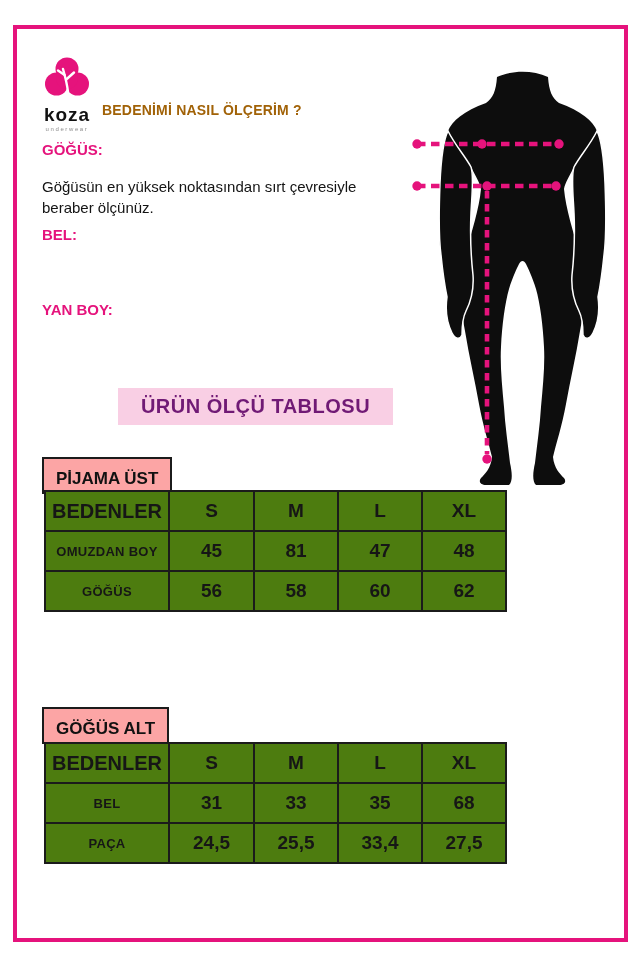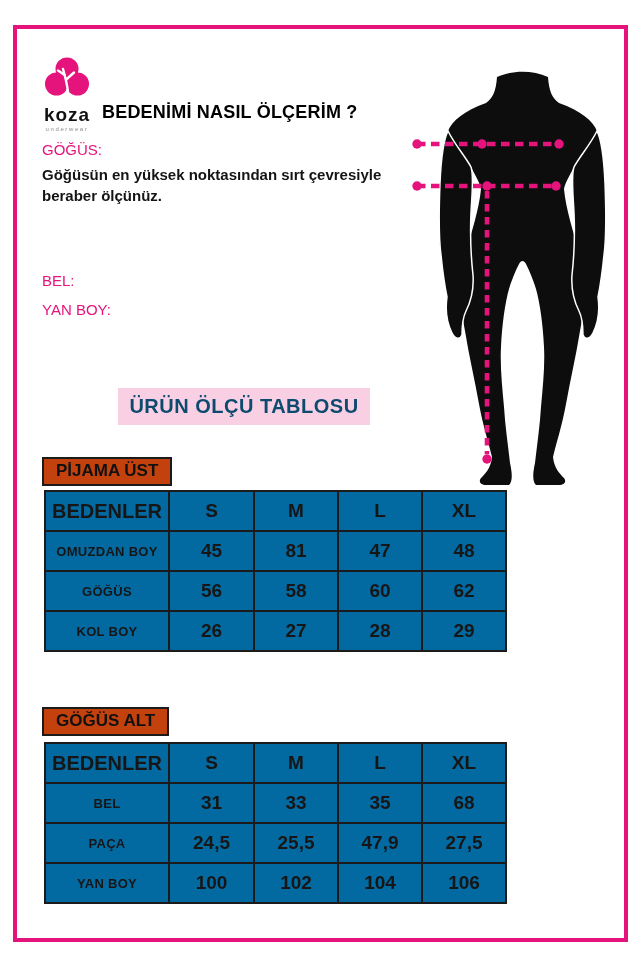--- a/index.html
+++ b/index.html
@@ -12,46 +12,46 @@
     position:absolute; left:13px; top:25px; width:615px; height:917px;
     border:4px solid #e5137c; pointer-events:none;
   }
   
   .logo { position:absolute; left:38px; top:56px; width:58px; text-align:center; }
   .logo-name { font-size:19px; font-weight:bold; letter-spacing:1px; color:#111; line-height:1; margin-top:1px; }
   .logo-sub { font-size:6px; letter-spacing:1.6px; color:#8d8d8d; line-height:1; margin-top:2px; }
   
   .title {
     position:absolute; left:102px; top:102px; width:320px;
-    font-size:18px; font-weight:bold; color:#000000; letter-spacing:0.2px;
-  }
-  .section-heading { position:absolute; font-size:15px; font-weight:normal; color:#e5137c; }
+    font-size:14px; font-weight:bold; color:#a16207; letter-spacing:0.2px;
+  }
+  .section-heading { position:absolute; font-size:15px; font-weight:bold; color:#e5137c; }
   .section-body   { position:absolute; font-size:15px; color:#141414; width:345px; line-height:21px; }
-  .h-gogus { left:42px; top:141px; }  .b-gogus { left:42px; top:164px;font-weight:bold; }
-  .h-bel   { left:42px; top:226px;margin-top:46px; }  .b-bel   { left:42px; top:245px; }
+  .h-gogus { left:42px; top:141px; }  .b-gogus { left:42px; top:176px; }
+  .h-bel   { left:42px; top:226px; }  .b-bel   { left:42px; top:245px; }
   .h-yanboy{ left:42px; top:301px; }  .b-yanboy{ left:42px; top:320px; }
   
   .banner {
-    position:absolute; left:118px; top:388px; width:252px; height:37px;
+    position:absolute; left:118px; top:388px; width:275px; height:37px;
     background:#f9cfe4; display:flex; align-items:center; justify-content:center;
-    font-size:20px; font-weight:bold; color:#0c4a6e; letter-spacing:0.5px;
+    font-size:20px; font-weight:bold; color:#701a75; letter-spacing:0.5px;
   }
   
   .figure { position:absolute; left:400px; top:25px; width:230px; height:475px; }
   
   .table-title {
-    position:absolute; left:42px; border:2px solid #1b1b1b; background:#c2410c;
-    padding:2px 12px 3px 12px; font-size:17px; font-weight:bold; color:#111;
+    position:absolute; left:42px; border:2px solid #1b1b1b; background:#fca5a5;
+    padding:10px 12px 3px 12px; font-size:17px; font-weight:bold; color:#111;
   }
   .tt-ust { top:457px; }
   .tt-alt { top:707px; }
   
   table.size-table {
     position:absolute; left:44px; border-collapse:collapse; table-layout:fixed;
-    width:461px; background:#0369a1;
+    width:461px; background:#4d7c0f;
   }
   .st-ust { top:490px; }
   .st-alt { top:742px; }
   .size-table td, .size-table th { border:2px solid #1b1b1b; text-align:center; vertical-align:middle; height:40px; padding:0; }
   .cell-header { font-size:20px; font-weight:bold; }
   .cell-size   { font-size:19px; font-weight:bold; }
   .cell-label  { font-size:13px; font-weight:bold; letter-spacing:0.3px; }
   .cell-value  { font-size:19px; font-weight:bold; }
 </style>
 </head>
@@ -194,27 +194,20 @@
       <td class="cell-value">47</td>
       <td class="cell-value">48</td>
     </tr>
     <tr>
       <td class="cell-label">GÖĞÜS</td>
       <td class="cell-value">56</td>
       <td class="cell-value">58</td>
       <td class="cell-value">60</td>
       <td class="cell-value">62</td>
     </tr>
-    <tr>
-      <td class="cell-label">KOL BOY</td>
-      <td class="cell-value">26</td>
-      <td class="cell-value">27</td>
-      <td class="cell-value">28</td>
-      <td class="cell-value">29</td>
-    </tr>
   </tbody>
     </table>
 
   <div class="table-title tt-alt">GÖĞÜS ALT</div>
   <table class="size-table st-alt">
     <colgroup>
         <col style="width:124px">
         <col style="width:85px">
         <col style="width:84px">
         <col style="width:84px">
@@ -232,26 +225,19 @@
       <td class="cell-label">BEL</td>
       <td class="cell-value">31</td>
       <td class="cell-value">33</td>
       <td class="cell-value">35</td>
       <td class="cell-value">68</td>
     </tr>
     <tr>
       <td class="cell-label">PAÇA</td>
       <td class="cell-value">24,5</td>
       <td class="cell-value">25,5</td>
-      <td class="cell-value">47,9</td>
+      <td class="cell-value">33,4</td>
       <td class="cell-value">27,5</td>
-    </tr>
-    <tr>
-      <td class="cell-label">YAN BOY</td>
-      <td class="cell-value">100</td>
-      <td class="cell-value">102</td>
-      <td class="cell-value">104</td>
-      <td class="cell-value">106</td>
     </tr>
   </tbody>
     </table>
 
 </div>
 
 </body></html>

